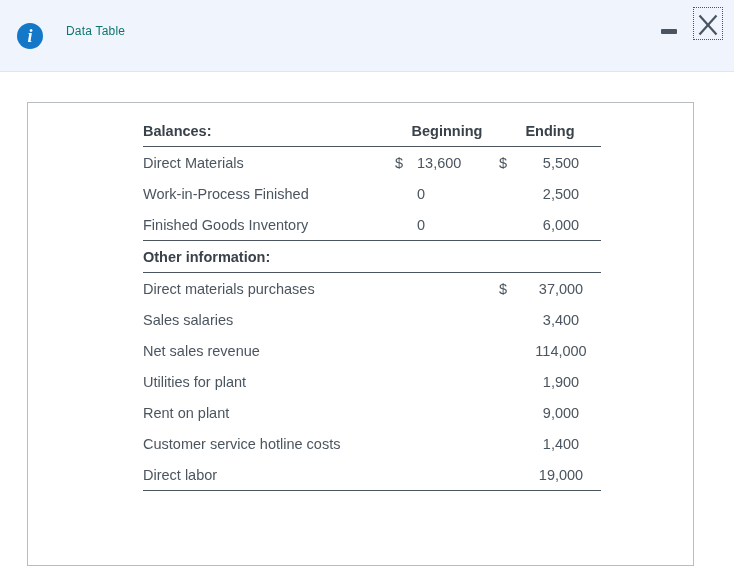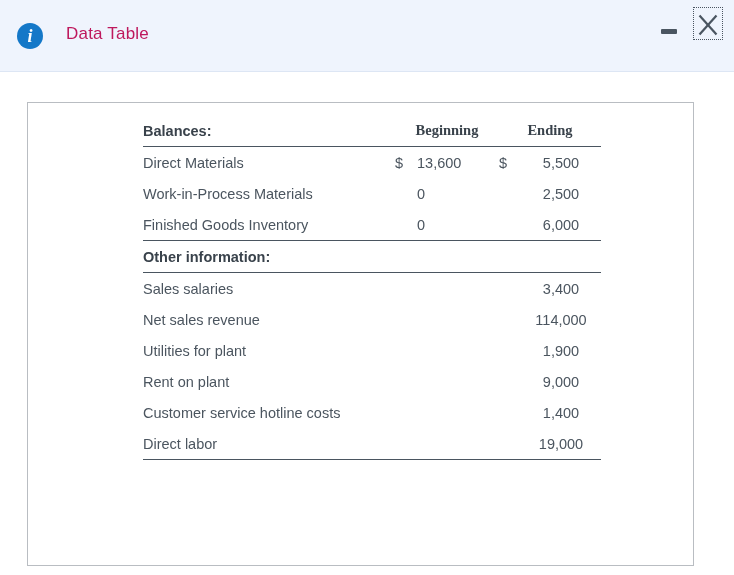--- a/index.html
+++ b/index.html
@@ -36,22 +36,22 @@
     font-weight: bold;
     font-style: italic;
     font-size: 18px;
     line-height: 26px;
     text-align: center;
   }
   .window-title {
     position: absolute;
     left: 66px;
     top: 24px;
-    font-size: 17px;
-    color: #be185d;
+    font-size: 12px;
+    color: #0f766e;
     letter-spacing: 0.2px;
     white-space: nowrap;
   }
   .btn-minimize {
     position: absolute;
     right: 52px;
     top: 20px;
     width: 24px;
     height: 24px;
     background: transparent;
@@ -117,21 +117,20 @@
   .col-eval   { width: 80px;  text-align: center; padding-right: 2px; }
 
   .section-head td,
   .section-head th {
     font-weight: bold;
     color: #39424b;
   }
   .hdr-beginning, .hdr-ending {
     font-weight: bold;
     color: #39424b;
-    font-family: Liberation Serif, serif;
   }
   tr.rule-under > * { border-bottom: 1.5px solid #4a5560; }
 </style>
 </head>
 <body>
 
 <div class="titlebar">
 
   <div class="info-icon">i</div>
 
@@ -162,21 +161,21 @@
 
       <tr>
         <td class="col-label">Direct Materials</td>
         <td class="col-bsym">$</td>
         <td class="col-bval">13,600</td>
         <td class="col-esym">$</td>
         <td class="col-eval">5,500</td>
       </tr>
 
       <tr>
-        <td class="col-label">Work-in-Process Materials</td>
+        <td class="col-label">Work-in-Process Finished</td>
         <td class="col-bsym"></td>
         <td class="col-bval">0</td>
         <td class="col-esym"></td>
         <td class="col-eval">2,500</td>
       </tr>
 
       <tr class="rule-under">
         <td class="col-label">Finished Goods Inventory</td>
         <td class="col-bsym"></td>
         <td class="col-bval">0</td>
@@ -185,20 +184,27 @@
       </tr>
 
       <tr class="section-head rule-under">
         <td class="col-label">Other information:</td>
         <td class="col-bsym"></td>
         <td class="col-bval"></td>
         <td class="col-esym"></td>
         <td class="col-eval"></td>
       </tr>
 
+      <tr>
+        <td class="col-label">Direct materials purchases</td>
+        <td class="col-bsym"></td>
+        <td class="col-bval"></td>
+        <td class="col-esym">$</td>
+        <td class="col-eval">37,000</td>
+      </tr>
 
 
       <tr>
         <td class="col-label">Sales salaries</td>
         <td class="col-bsym"></td>
         <td class="col-bval"></td>
         <td class="col-esym"></td>
         <td class="col-eval">3,400</td>
       </tr>
 

